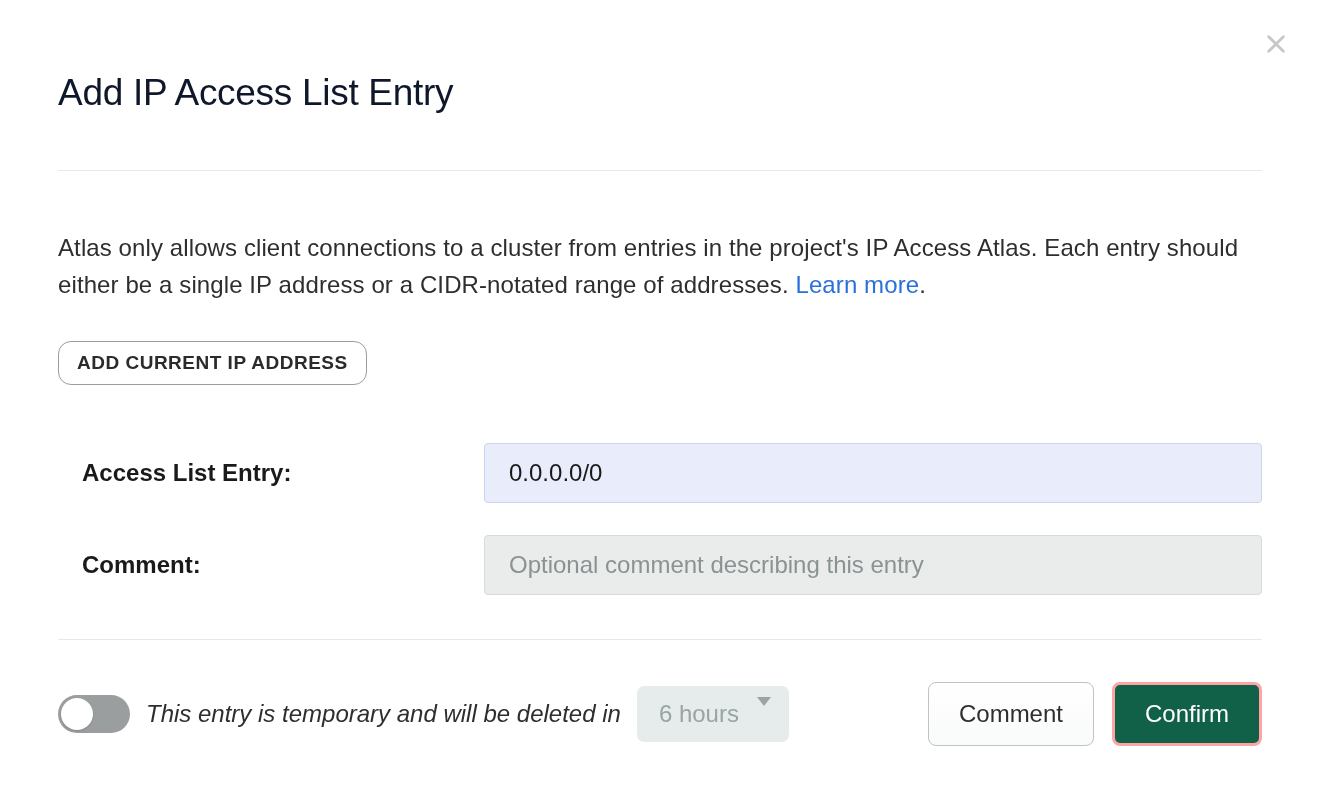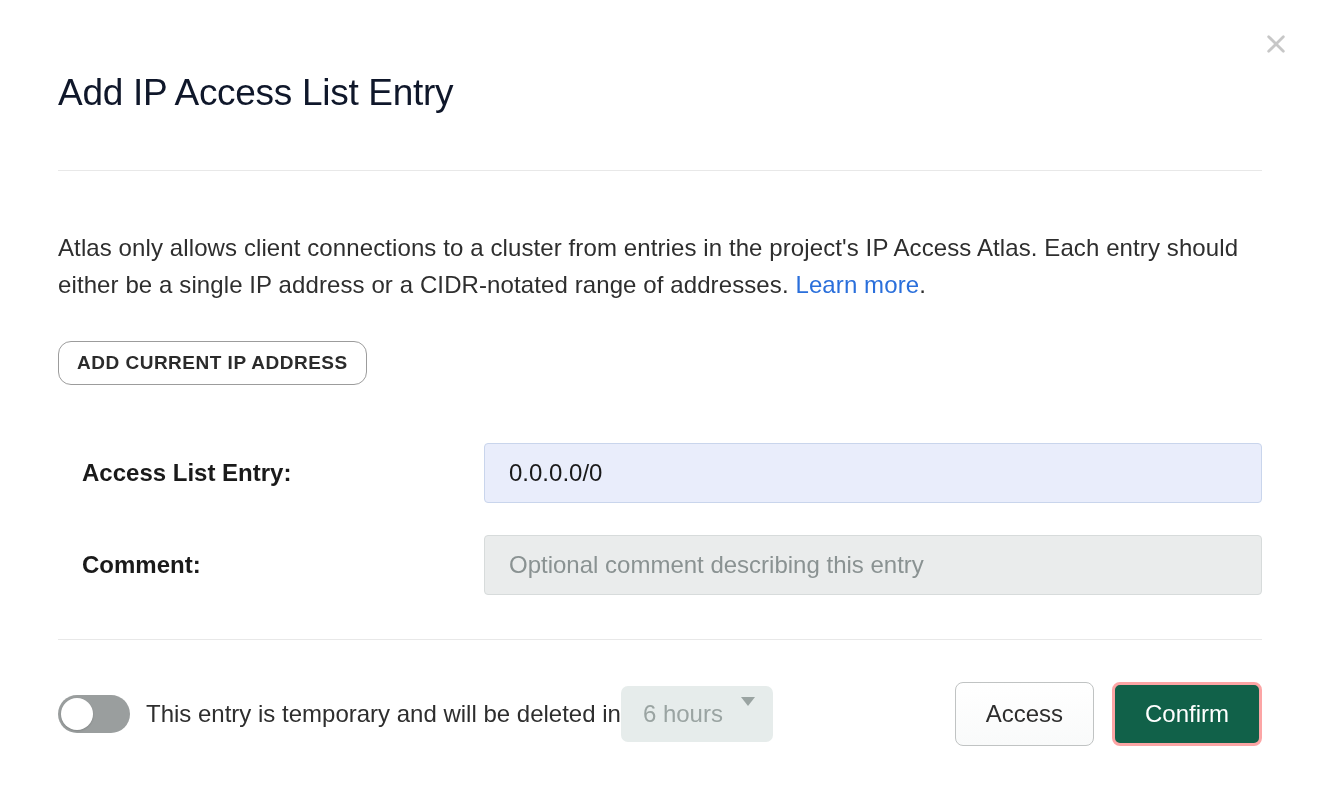--- a/index.html
+++ b/index.html
@@ -122,20 +122,22 @@
       width: 32px;
       height: 32px;
       background: #fff;
       border-radius: 50%;
       box-shadow: 0 1px 2px rgba(0,0,0,0.15);
     }
     .toggle-label {
       font-size: 24px;
       color: #2e2e2e;
       margin-left: 16px;
+      margin-right: 16px;
+      font-style: italic;
     }
     .duration-select {
       display: inline-flex;
       align-items: flex-start;
       background: #e6eceb;
       border-radius: 7px;
       padding: 14px 18px 14px 22px;
       cursor: default;
       color: #9aa4a2;
       font-size: 24px;
@@ -213,17 +215,17 @@
   <div class="footer">
     <div class="toggle">
       <div class="toggle-knob"></div>
     </div>
     <span class="toggle-label">This entry is temporary and will be deleted in</span>
     <div class="duration-select">
       <span>6 hours</span>
       <span class="caret"></span>
     </div>
     <div class="footer-spacer"></div>
-    <button class="btn btn-cancel">Access</button>
+    <button class="btn btn-cancel">Comment</button>
     <button class="btn btn-confirm">Confirm</button>
   </div>
 
 </div>
 
 </body></html>

